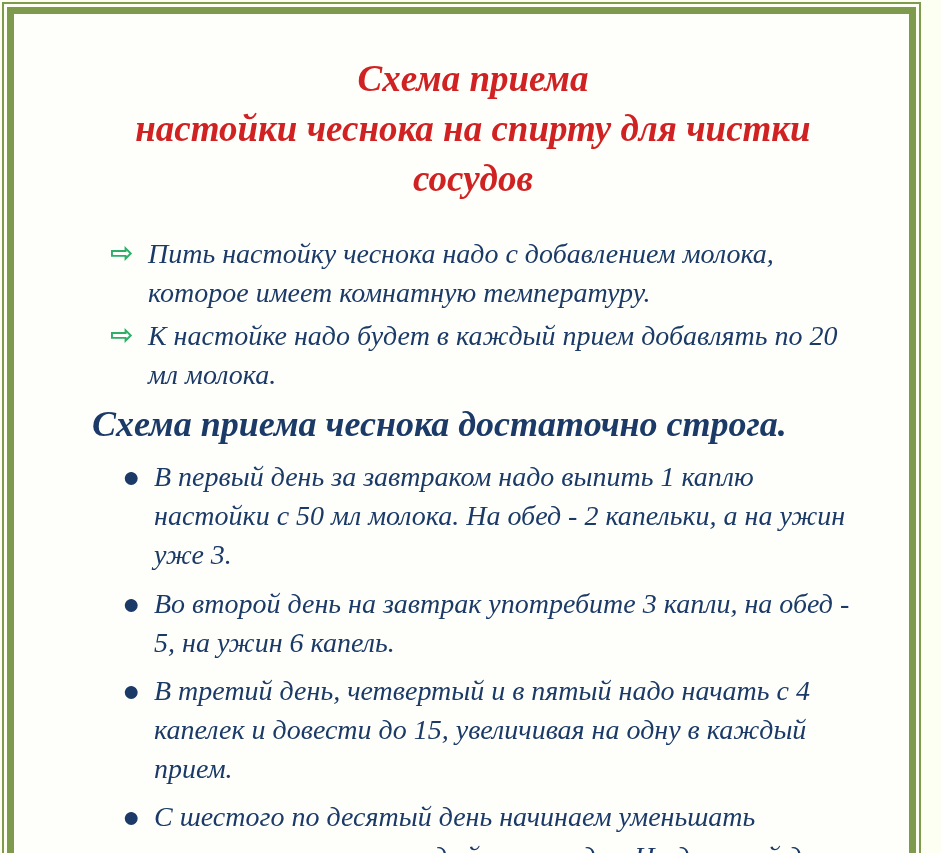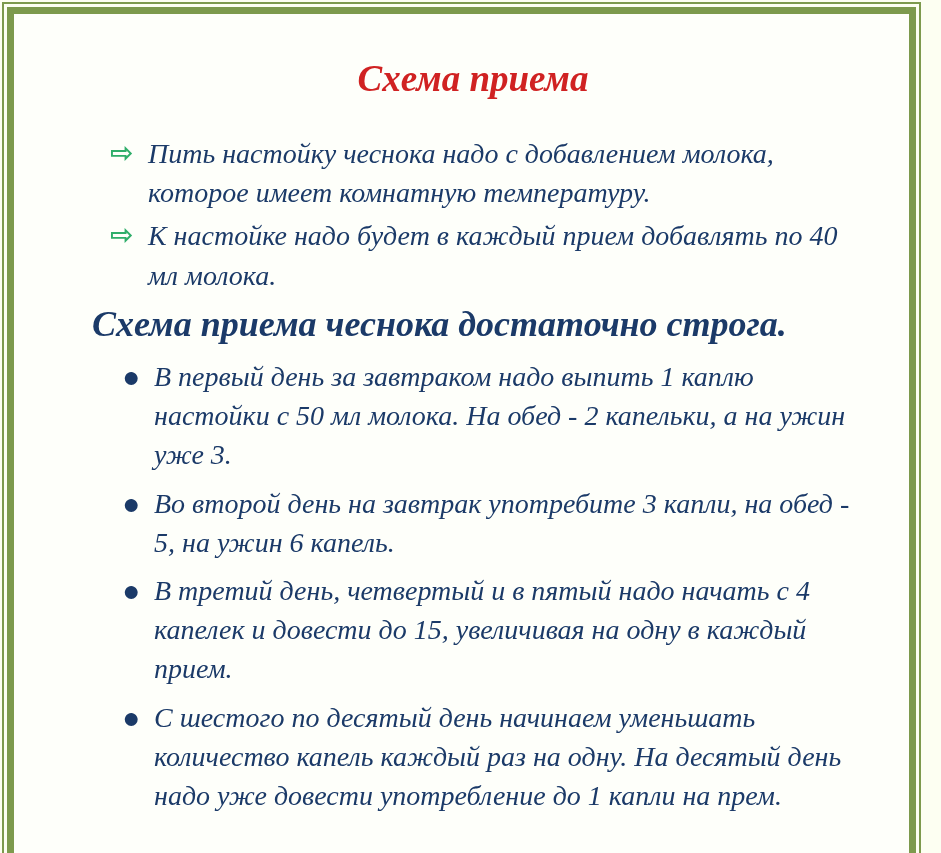--- a/index.html
+++ b/index.html
@@ -97,30 +97,31 @@
 </head>
 <body>
 
 <div class="page">
   <div class="frame-outer">
     <div class="frame-inner">
       <div class="content">
 
         <h1 class="title">
           <span class="title-line">Схема приема</span>
+          <span class="title-line">настойки чеснока на спирту для чистки сосудов</span>
         </h1>
 
         <ul class="arrow-list">
           <li class="arrow-item">
             <span class="arrow-icon">⇨</span>
             <span class="arrow-text">Пить настойку чеснока надо с добавлением молока, которое имеет комнатную температуру.</span>
           </li>
           <li class="arrow-item">
             <span class="arrow-icon">⇨</span>
-            <span class="arrow-text">К настойке надо будет в каждый прием добавлять по 40 мл молока.</span>
+            <span class="arrow-text">К настойке надо будет в каждый прием добавлять по 20 мл молока.</span>
           </li>
         </ul>
 
         <p class="subheading">Схема приема чеснока достаточно строга.</p>
 
         <ul class="bullet-list">
           <li class="bullet-item">
             <span class="bullet-dot">●</span>
             <span class="bullet-text">В первый день за завтраком надо выпить 1 каплю настойки с 50 мл молока. На обед - 2 капельки, а на ужин уже 3.</span>
           </li>

